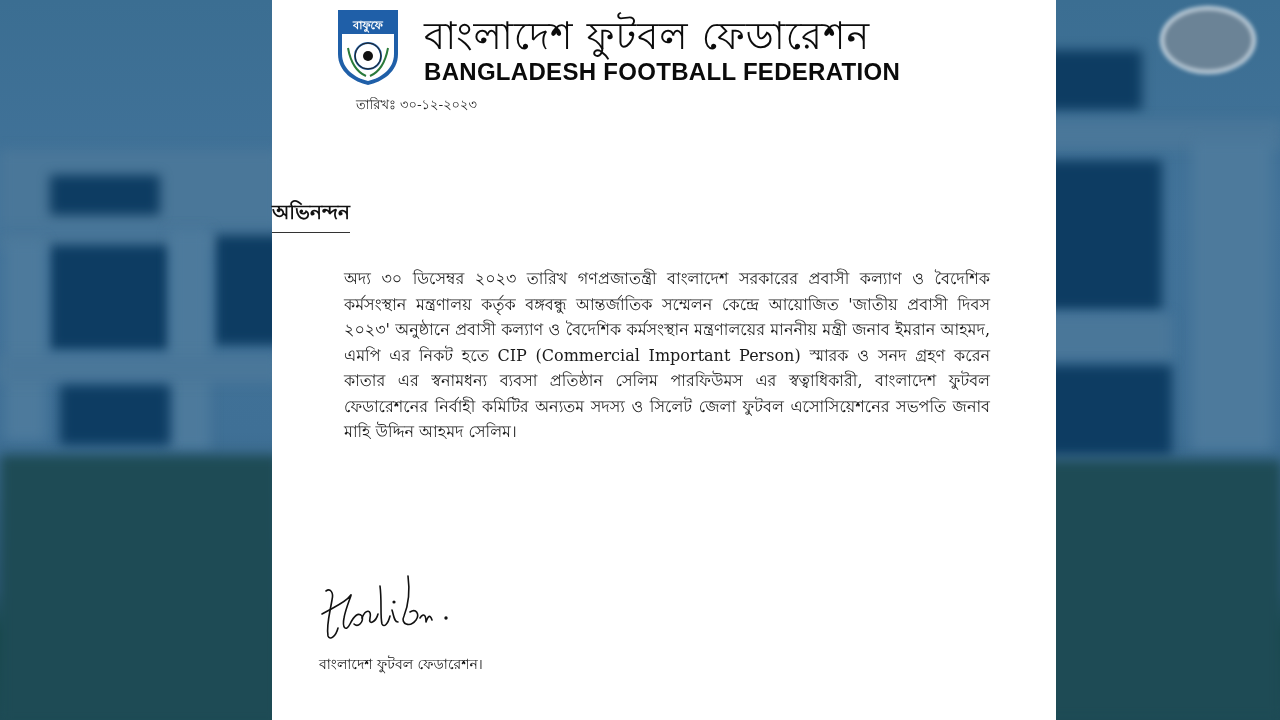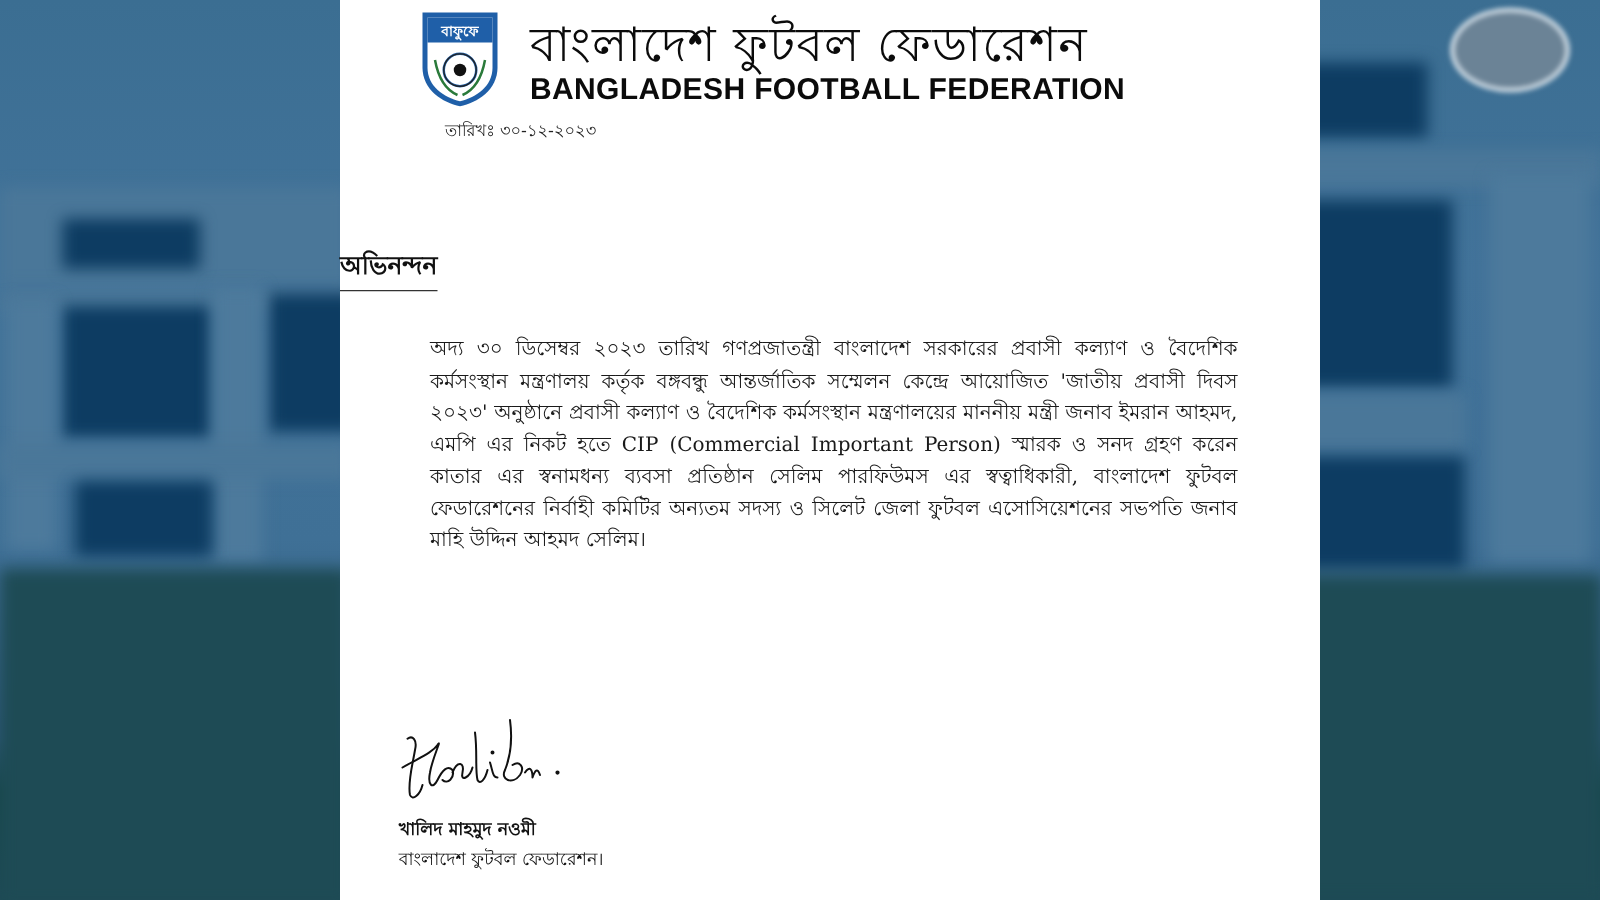--- a/index.html
+++ b/index.html
@@ -147,16 +147,15 @@
         <path d="M76 44 C78 50 78 56 82 56"></path>
         <circle cx="78" cy="36" r="0.8"></circle>
         <path d="M92 10 C94 25 92 40 88 50 C84 58 94 62 100 54 C104 48 100 42 94 46"></path>
         <path d="M104 52 C108 46 110 50 110 56 C112 50 114 48 116 54"></path>
         <circle cx="130" cy="52" r="0.9"></circle>
       </g>
     </svg>
   </div>
 
   <div class="signer">
-    <div class="name">খালিদ মাহমুদ নওমী</div>
     <div>বাংলাদেশ ফুটবল ফেডারেশন।</div>
   </div>
 </div>
 
 </body></html>

